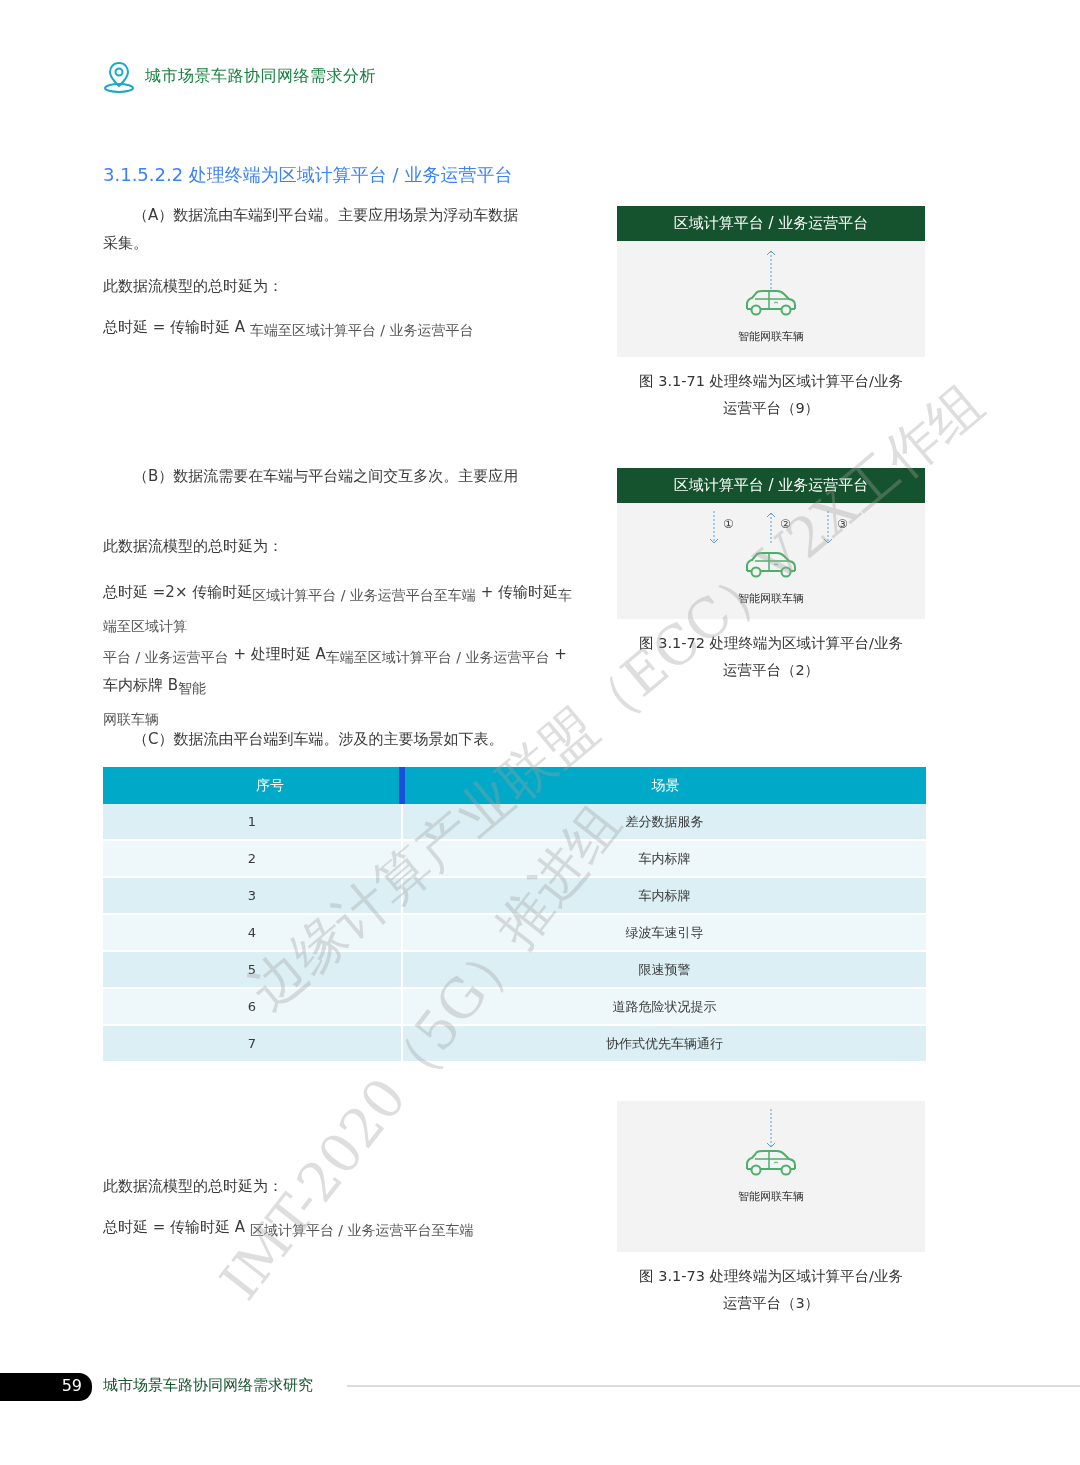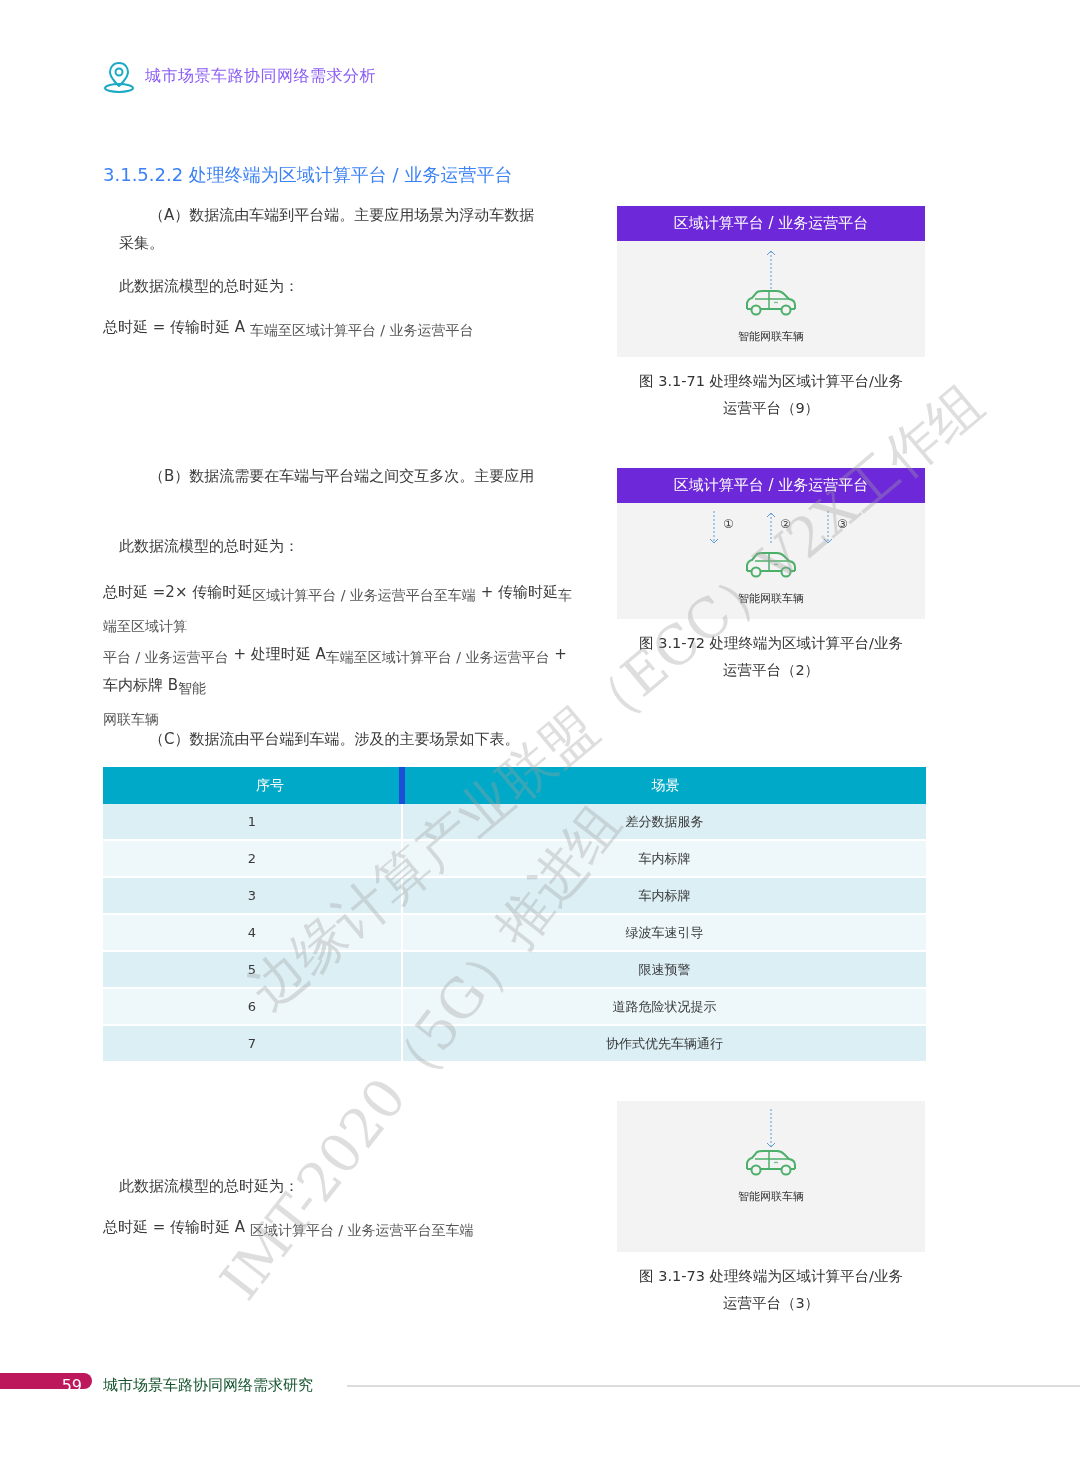--- a/index.html
+++ b/index.html
@@ -3,41 +3,41 @@
 <meta charset="utf-8">
 <style>
   html, body { margin:0; padding:0; }
   body {
     width:1080px; height:1465px; position:relative; overflow:hidden;
     background:#ffffff; color:#3a3a3a;
     font-family:"DejaVu Sans", "Liberation Sans", sans-serif;
   }
   .abs { position:absolute; }
   .hdr-icon { left:103px; top:60px; width:32px; height:34px; }
-  .hdr-title { left:145px; top:66px; font-size:16px; color:#8b5cf6; letter-spacing:0.5px; }
+  .hdr-title { left:145px; top:66px; font-size:16px; color:#15803d; letter-spacing:0.5px; }
   .sec-title { left:103px; top:163px; font-size:18px; color:#3b82f6; }
-  .para { font-size:15px; color:#3a3a3a; line-height:28px;margin-left:16px; }
+  .para { font-size:15px; color:#3a3a3a; line-height:28px; }
   .sub { font-size:14px; vertical-align:-3px; color:#555; }
   .formula { font-size:15px; color:#3a3a3a; }
   .fig { width:308px; background:#f3f3f3; }
-  .fig-head { background:#6d28d9; color:#fff; text-align:center; font-size:15px; height:35px; line-height:35px; }
+  .fig-head { background:#14532d; color:#fff; text-align:center; font-size:15px; height:35px; line-height:35px; }
   .fig-body { position:relative; }
   .car-label { position:absolute; width:100%; text-align:center; font-size:11px; color:#333; }
   .car { position:absolute; width:56px; height:28px; }
   .arrow { position:absolute; width:10px; }
   .num { position:absolute; font-size:12px; color:#444; }
   .caption { width:308px; text-align:center; font-size:14.5px; line-height:27px; color:#333; }
   table.tbl { position:absolute; left:103px; top:767px; width:823px; border-collapse:collapse; font-size:13px; }
   table.tbl th { background:#00a9c7; color:#fff; font-weight:normal; height:35px; font-size:14px; }
   table.tbl th:first-child { width:256px; border-right:6px solid #1d4ed8;padding-left:39px; }
   table.tbl td { height:33px; text-align:center; color:#3a3a3a; border-bottom:2px solid #fff; }
   table.tbl td:first-child { border-right:2px solid #fff; }
   table.tbl tr.odd td { background:#dbeff5; }
   table.tbl tr.even td { background:#eef8fb; }
-  .footer-badge { left:0; top:1373px; width:92px; height:16px; background:#be185d; border-radius:0 13px 13px 0; color:#fff; font-size:16px; text-align:right; }
+  .footer-badge { left:0; top:1373px; width:92px; height:28px; background:#000000; border-radius:0 13px 13px 0; color:#fff; font-size:16px; text-align:right; }
   .footer-badge span { display:inline-block; padding-right:10px; line-height:26px; }
   .footer-title { left:103px; top:1376px; font-size:15px; color:#14532d; }
   .footer-line { left:347px; top:1385px; width:733px; height:2px; background:#dcdcdc; }
   .watermark { position:absolute; font-family:"DejaVu Serif","Liberation Serif",serif; color:rgba(160,160,160,0.35); font-size:54px; white-space:nowrap; transform-origin:left top; pointer-events:none; }
 </style>
 </head>
 <body>
 
 <svg class="abs hdr-icon" viewBox="0 0 32 34">
   <path d="M16 3 C10 3 7 7.5 7 12 C7 18 16 26 16 26 C16 26 25 18 25 12 C25 7.5 22 3 16 3 Z" fill="none" stroke="#1aa9c6" stroke-width="2"></path>

